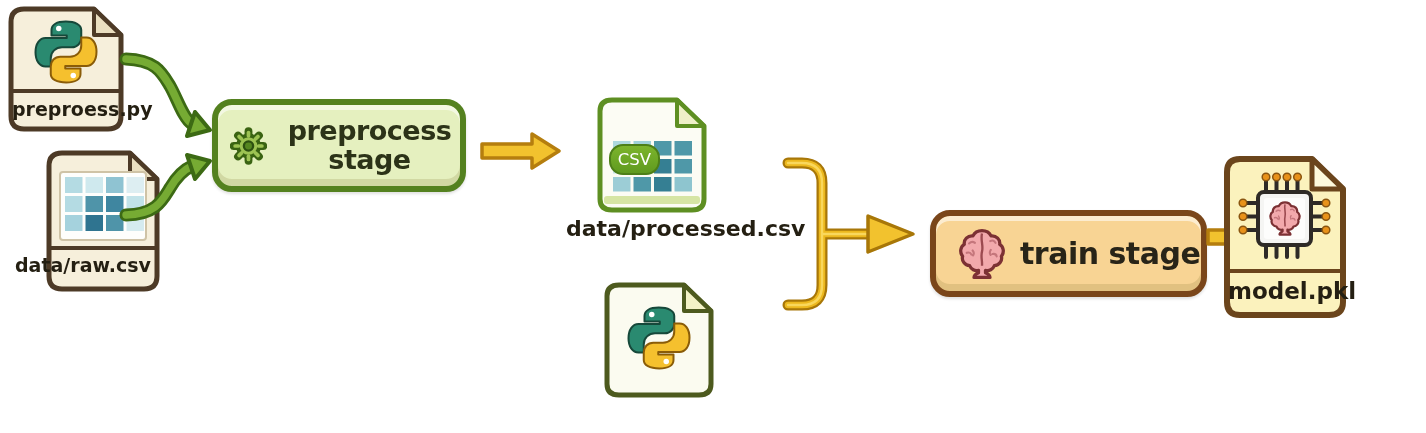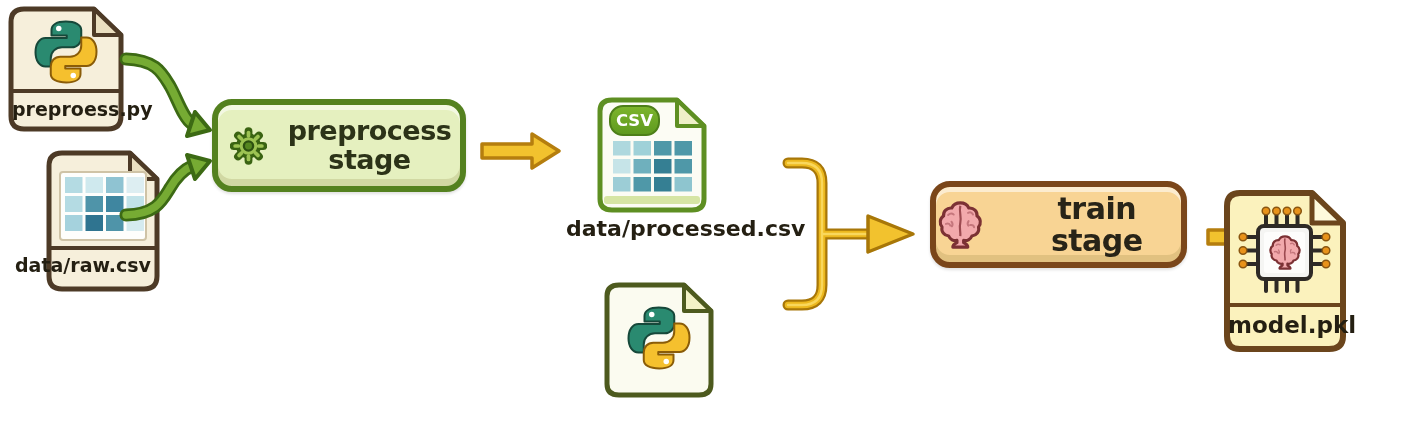--- a/index.html
+++ b/index.html
@@ -47,21 +47,21 @@
   }
   .stage-orange{
     background:var(--stage-orange-fill,#f8d494);border:6px solid var(--stage-orange-border,#7a461a);
   }
   .stage-label{
     font-weight:bold;color:#2c3318;letter-spacing:-0.5px;line-height:1.04;text-align:center;
   }
   .badge{
     position:absolute;display:flex;align-items:center;justify-content:center;
     background:linear-gradient(#7cb42c,#5f9a1f);border:2.5px solid #4d7f18;border-radius:14px;
-    color:#fff;font-weight:bold;
+    color:#fff;font-weight:normal;margin-top:39px;
   }
 </style>
 </head>
 <body>
 
 <svg width="0" height="0" style="position:absolute" aria-hidden="true">
   <defs>
     <symbol id="sym-python" viewBox="0 0 256 256">
       <path d="M127 6 C 91 6 70 19 70 40 L 70 62 L 131 62 L 131 72 L 46 72 C 23 72 6 94 6 129 C 6 164 23 186 46 186 L 67 186 L 67 153 C 67 128 87 109 112 109 L 151 109 C 173 109 189 92 189 70 L 189 40 C 189 19 165 6 127 6 Z" style="fill:var(--python-teal,#2a8a70);stroke:#16483a;stroke-width:8;stroke-linejoin:round"></path>
       <circle cx="99" cy="34" r="11" fill="#ffffff"></circle>
@@ -191,32 +191,32 @@
 
   <svg class="abs" style="left:778px;top:150px;" width="145" height="170" viewBox="0 0 145 170">
     <g>
       <path class="br-outer" d="M10 13 H24 Q44 13 44 33 V135 Q44 155 24 155 H10 M44 84 H90"></path>
       <path class="br-mid" d="M10 13 H24 Q44 13 44 33 V135 Q44 155 24 155 H10 M44 84 H90"></path>
       <path class="br-hi" d="M10 13 H24 Q44 13 44 33 V135 Q44 155 24 155 H10 M44 84 H90"></path>
     </g>
     <polygon points="90,66 135,84 90,102" style="fill:var(--gold-arrow-fill,#f2c22e);stroke:#a87708;stroke-width:3.5;stroke-linejoin:round"></polygon>
   </svg>
 
-  <div class="stage stage-orange" style="left:930px;top:181px;width:245px;height:75px;gap:28px;">
+  <div class="stage stage-orange" style="left:930px;top:210px;width:245px;height:75px;padding-left:20px;gap:12px;">
     <svg width="52" height="54" viewBox="0 0 44 46">
       <use href="#sym-brain" x="0" y="0" width="44" height="46"></use>
     </svg>
     <div class="stage-label" style="font-size:30px;color:#282418;">train stage</div>
   </div>
 
   <svg class="abs" style="left:1206px;top:218px;" width="64" height="38" viewBox="0 0 64 38">
     <polygon class="gold" points="2,12 40,12 40,3 61,19 40,35 40,26 2,26"></polygon>
   </svg>
 
-  <div class="abs model" style="left:1224px;top:156px;width:100px;height:162px;margin-top:34px;">
+  <div class="abs model" style="left:1224px;top:156px;width:100px;height:162px;">
     <svg width="122" height="162" viewBox="0 0 122 162">
       <path class="f-body" d="M16 3 H88 L119 33 V146 Q119 159 105 159 H16 Q3 159 3 146 V16 Q3 3 16 3 Z"></path>
       <path class="f-flap" d="M88 3 V33 H119 Z"></path>
       <g>
         <g stroke="#2e2a26" stroke-width="4" stroke-linecap="round">
           <line x1="42" y1="24" x2="42" y2="36"></line>
             <line x1="52.5" y1="24" x2="52.5" y2="36"></line>
             <line x1="63" y1="24" x2="63" y2="36"></line>
             <line x1="73.5" y1="24" x2="73.5" y2="36"></line>
           <line x1="42" y1="89" x2="42" y2="101"></line>

